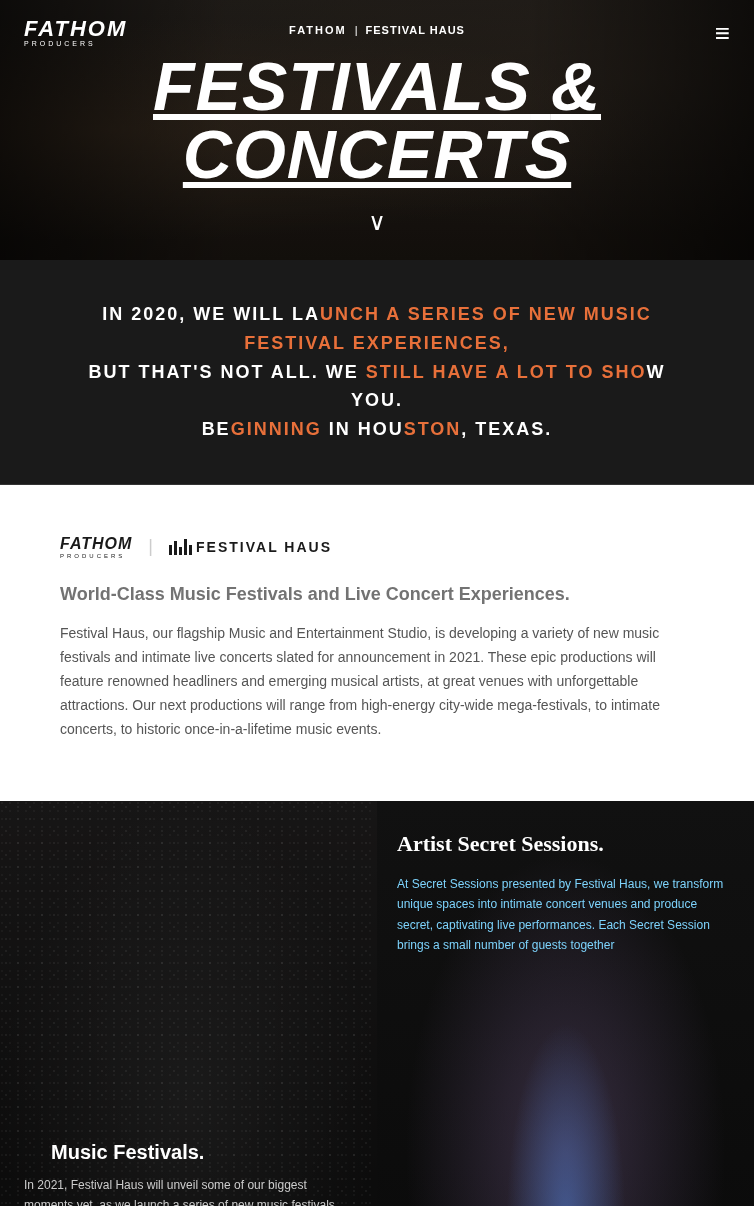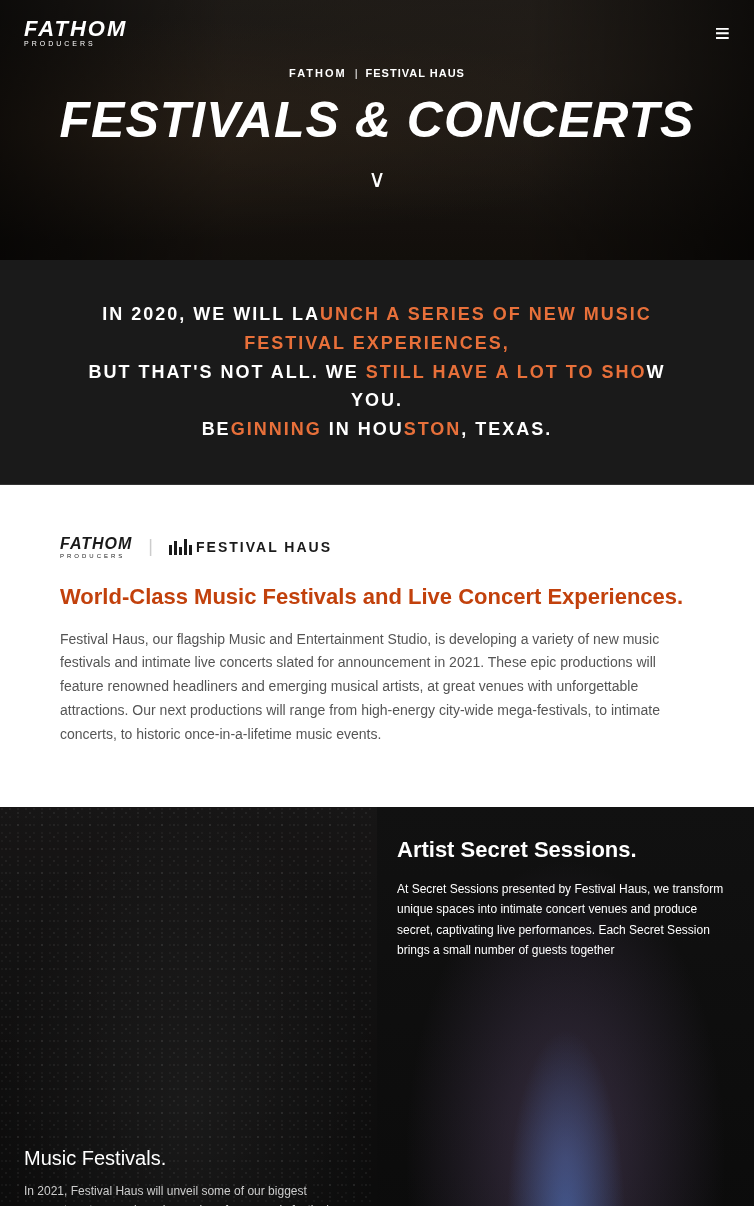--- a/index.html
+++ b/index.html
@@ -90,28 +90,29 @@
       color: #fff;
       font-size: 11px;
     }
     .hero-brand-fh {
       color: #fff;
       font-size: 11px;
       font-weight: 700;
       letter-spacing: 1px;
     }
     .hero-title {
-      font-size: 50px;
+      font-size: 68px;
       font-weight: 900;
       font-style: italic;
       color: #fff;
       text-transform: uppercase;
       letter-spacing: 1px;
       line-height: 1;
       font-family: Arial Black, sans-serif;
+      text-decoration: underline;
     }
     .hero-title-amp {
       color: #fff;
       font-style: italic;
     }
     .chevron-down {
       position: relative;
       z-index: 2;
       margin-top: 20px;
       color: #fff;
@@ -188,23 +189,23 @@
     .fh-bars {
       display: flex;
       gap: 2px;
       align-items: flex-end;
     }
     .fh-bar {
       width: 3px;
       background: #1a1a1a;
     }
     .content-heading {
-      font-size: 22px;
-      font-weight: 900;
-      color: #c2410c;
+      font-size: 18px;
+      font-weight: 900;
+      color: #737373;
       margin-bottom: 16px;
       line-height: 1.3;
       font-family: Arial Black, sans-serif;
     }
     .content-body {
       font-size: 14px;
       color: #555;
       line-height: 1.7;
     }
 
@@ -232,24 +233,25 @@
       inset: 0;
       background: rgba(0,0,0,0.45);
     }
     .split-left-content {
       position: relative;
       z-index: 2;
       padding: 340px 24px 30px 24px;
     }
     .split-left-title {
       font-size: 20px;
-      font-weight: 400;
+      font-weight: 700;
       color: #fff;
       margin-bottom: 12px;
       font-family: Arial Black, sans-serif;
+      margin-left: 27px;
     }
     .split-left-body {
       font-size: 12px;
       color: #ccc;
       line-height: 1.6;
     }
 
     .split-right {
       width: 377px;
       position: relative;
@@ -278,25 +280,25 @@
       position: relative;
       z-index: 2;
       padding: 30px 20px 30px 20px;
     }
     .split-right-title {
       font-size: 22px;
       font-weight: 900;
       color: #fff;
       margin-bottom: 16px;
       line-height: 1.2;
-      font-family: Liberation Sans, sans-serif;
+      font-family: Liberation Serif, serif;
     }
     .split-right-body {
       font-size: 12px;
-      color: #ffffff;
+      color: #7dd3fc;
       line-height: 1.7;
     }
 
     
     .crowd-dots {
       position: absolute;
       inset: 0;
       z-index: 1;
       overflow: hidden;
     }

